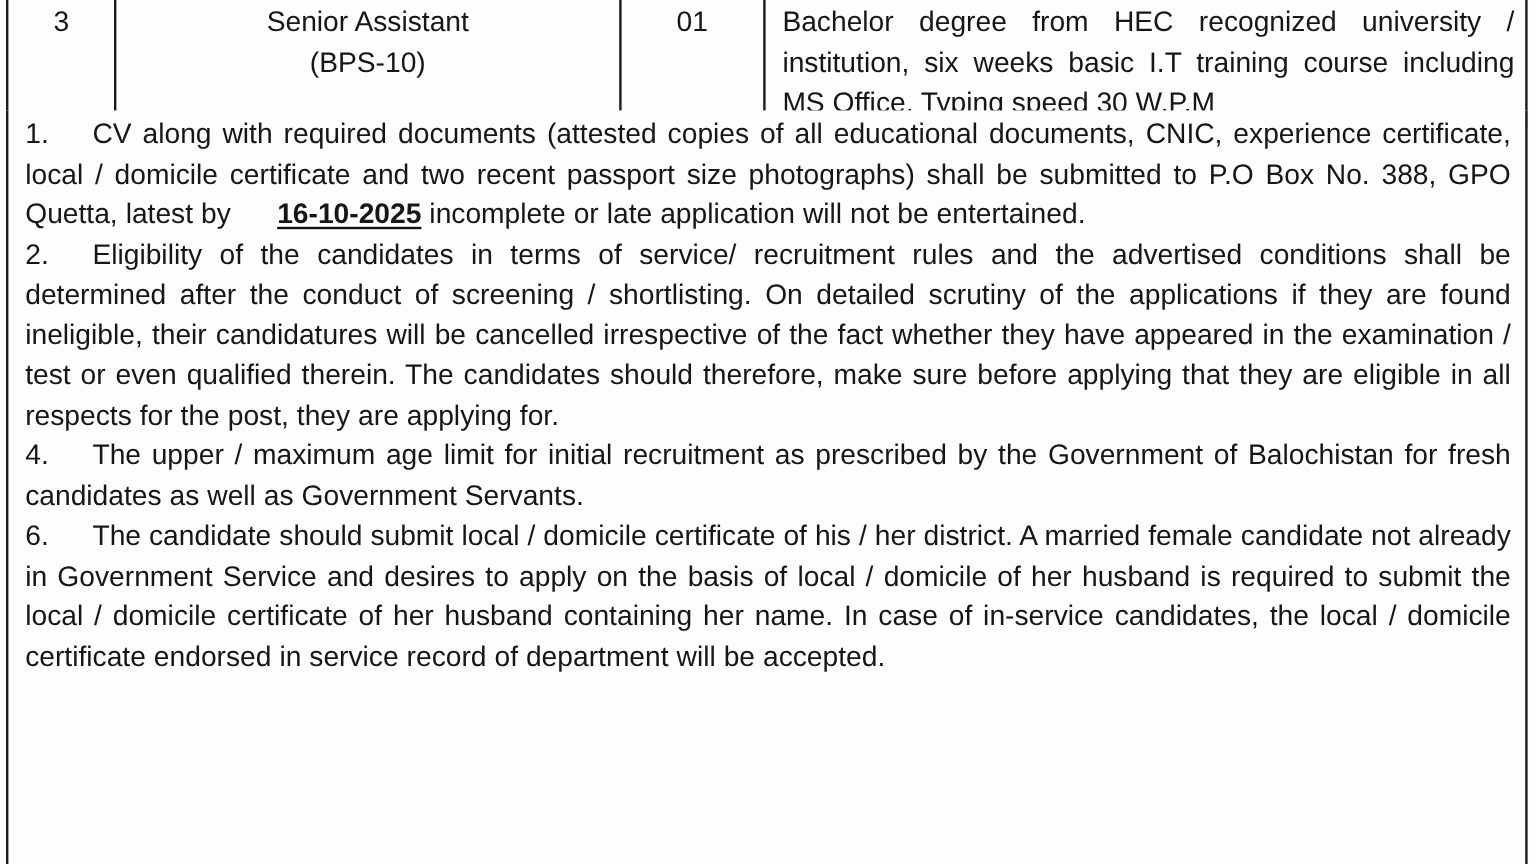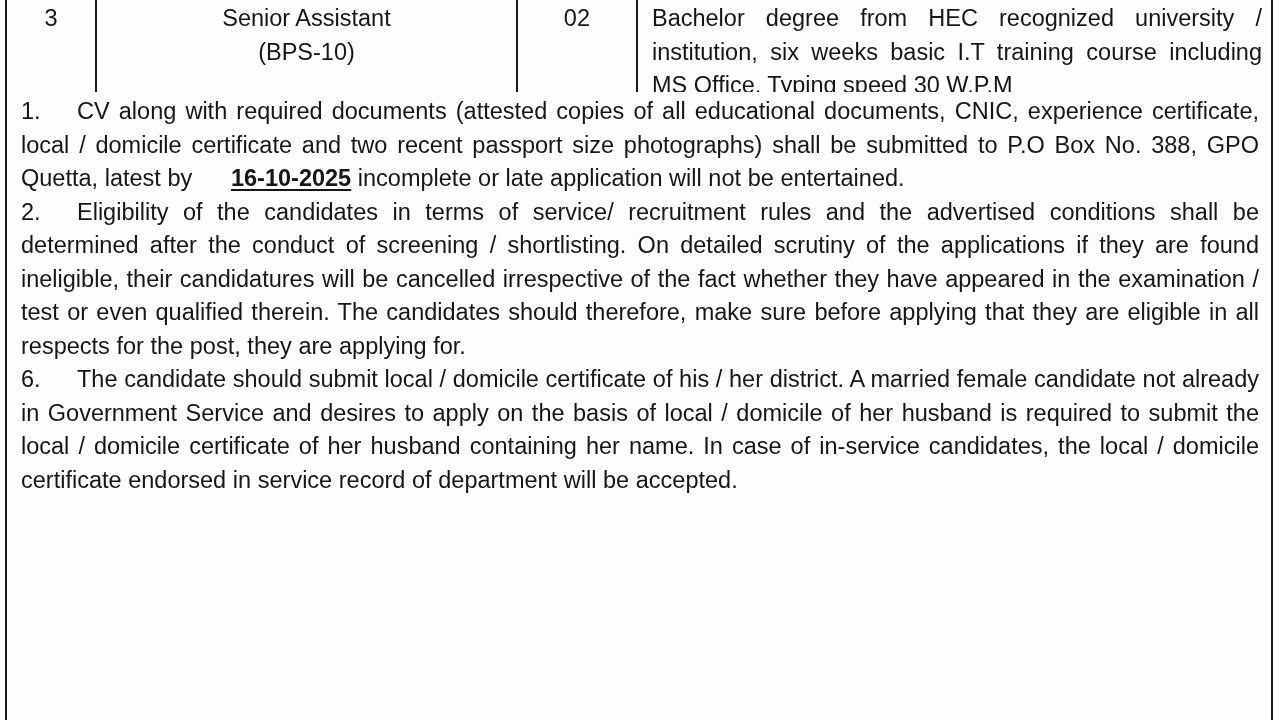--- a/index.html
+++ b/index.html
@@ -118,35 +118,36 @@
         <td>
           <div class="cell-inner cell-center">3</div>
         </td>
         <td>
           <div class="cell-inner cell-center">
             <div>Senior Assistant</div>
             <div>(BPS-10)</div>
           </div>
         </td>
         <td>
-          <div class="cell-inner cell-center">02</div>
+          <div class="cell-inner cell-center">01</div>
         </td>
         <td>
           <div class="cell-inner cell-just">Bachelor degree from HEC recognized university / institution, six weeks basic I.T training course including MS Office, Typing speed 30 W.P.M</div>
         </td>
       </tr>
     </tbody>
   </table>
 
   <div class="conditions">
 
     <p class="cond-item"><span class="cond-num">1.</span><span>CV along with required documents (attested copies of all educational documents, CNIC, experience certificate, local / domicile certificate and two recent passport size photographs) shall be submitted to P.O Box No. 388, GPO Quetta, latest by </span><span class="bold-underline">16-10-2025</span><span> incomplete or late application will not be entertained.</span></p>
 
     <p class="cond-item"><span class="cond-num">2.</span><span>Eligibility of the candidates in terms of service/ recruitment rules and the advertised conditions shall be determined after the conduct of screening / shortlisting. On detailed scrutiny of the applications if they are found ineligible, their candidatures will be cancelled irrespective of the fact whether they have appeared in the examination / test or even qualified therein. The candidates should therefore, make sure before applying that they are eligible in all respects for the post, they are applying for.</span></p>
 
 
+    <p class="cond-item"><span class="cond-num">4.</span><span>The upper / maximum age limit for initial recruitment as prescribed by the Government of Balochistan for fresh candidates as well as Government Servants.</span></p>
 
 
     <p class="cond-item"><span class="cond-num">6.</span><span>The candidate should submit local / domicile certificate of his / her district. A married female candidate not already in Government Service and desires to apply on the basis of local / domicile of her husband is required to submit the local / domicile certificate of her husband containing her name. In case of in-service candidates, the local / domicile certificate endorsed in service record of department will be accepted.</span></p>
 
 
   </div>
 </div>
 
 </body></html>

